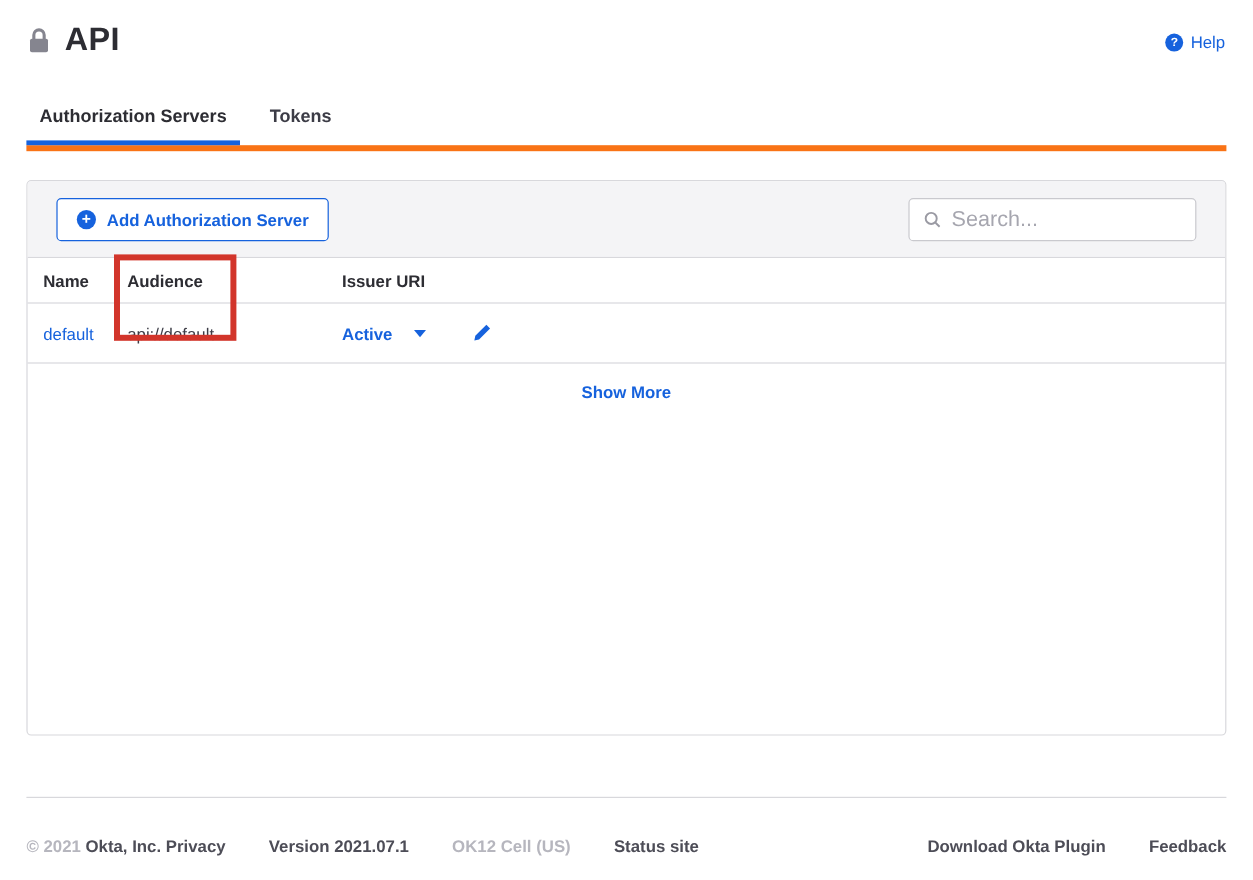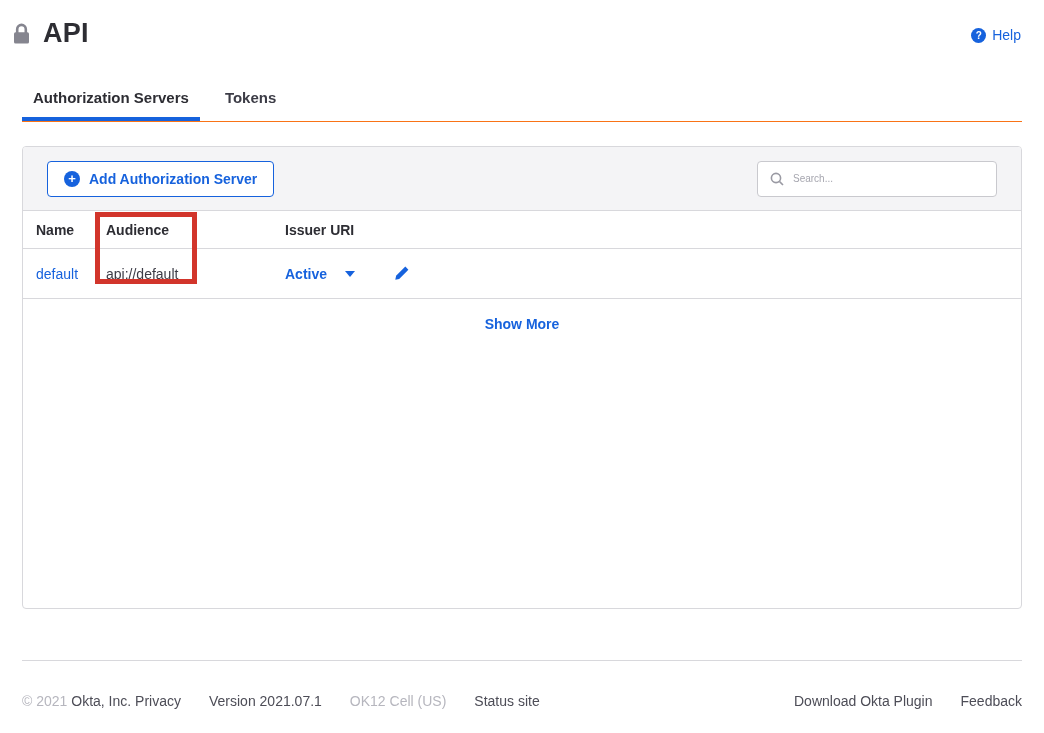--- a/index.html
+++ b/index.html
@@ -1,49 +1,49 @@
 <!DOCTYPE html>
 <html><head>
 <meta charset="utf-8">
 <style>
   * { box-sizing: border-box; margin: 0; padding: 0; }
   html, body { width: 1044px; height: 733px; background: #ffffff;
     font-family: "Liberation Sans", sans-serif; color: #2d2d33; overflow: hidden; }
   .page { position: relative; width: 1044px; height: 733px; }
 
   
-  .hdr { padding: 18px 24px 0 13px; display: flex; align-items: center; gap: 13px; height: 48px; }
+  .hdr { padding: 18px 24px 0 24px; display: flex; align-items: center; gap: 13px; height: 48px; }
   .lock-icon { display: inline-flex; margin-top: 2px; }
   .page-title { font-size: 27px; font-weight: 700; color: #2d2d33; letter-spacing: .3px; }
   .help-link { position: absolute; top: 27px; right: 23px; display: flex; align-items: center;
     gap: 6px; color: #1662dd; font-size: 14px; text-decoration: none; cursor: pointer; }
   .help-badge { width: 15px; height: 15px; border-radius: 50%; background: #1662dd; color: #fff;
     font-size: 10px; font-weight: 700; display: flex; align-items: center; justify-content: center; }
 
   
-  .tabbar { margin: 40px 22px 0 22px; border-bottom: 1px solid #f97316; display: flex; }
+  .tabbar { margin: 40px 22px 0 22px; border-bottom: 5px solid #f97316; display: flex; }
   .tab { font-size: 15px; line-height: 20px; padding: 0 11px 9px 11px; margin-right: 14px;
     border-bottom: 4px solid transparent; font-weight: 600; color: #3c3c46; cursor: pointer; }
   .tab.active { border-bottom-color: #1662dd; font-weight: 700; color: #2d2d33; }
 
   
   .panel { margin: 24px 22px 0 22px; width: 1000px; height: 463px; border: 1px solid #d8d8dc;
     border-radius: 4px; background: #fff; }
   .toolbar { height: 64px; background: #f4f4f6; border-bottom: 1px solid #d8d8dc;
     border-radius: 3px 3px 0 0; display: flex; align-items: center;
     justify-content: space-between; padding: 0 24px; }
   .add-btn { height: 36px; display: flex; align-items: center; gap: 9px; padding: 0 16px;
     background: #fff; border: 1px solid #1662dd; border-radius: 4px; color: #1662dd;
     font-size: 14px; font-weight: 700; font-family: inherit; cursor: pointer; }
   .plus-badge { width: 16px; height: 16px; border-radius: 50%; background: #1662dd; color: #fff;
     font-size: 13px; font-weight: 700; line-height: 15px; display: flex; align-items: center;
     justify-content: center; }
   .search-box { width: 240px; height: 36px; background: #fff; border: 1px solid #c9c9ce;
     border-radius: 4px; display: flex; align-items: center; padding: 0 12px; gap: 9px; }
-  .search-box input { border: none; outline: none; flex: 1; font-size: 10px;
+  .search-box input { border: none; outline: none; flex: 1; font-size: 18px;
     font-family: inherit; color: #3c3c46; background: transparent; }
   .search-box input::placeholder { color: #a6a6af; }
 
   
   .thead { height: 38px; display: flex; align-items: center; padding-left: 13px;
     border-bottom: 1px solid #d8d8dc; font-size: 14px; font-weight: 700; color: #2d2d33; }
   .trow { height: 50px; display: flex; align-items: center; padding-left: 13px;
     border-bottom: 1px solid #d8d8dc; font-size: 14px; color: #3c3c46; }
   .col-name { width: 70px; }
   .col-aud { width: 179px; }
@@ -59,21 +59,21 @@
   .show-more { text-align: center; margin-top: 16px; }
   .show-more a { color: #1662dd; font-size: 14px; font-weight: 700; text-decoration: none; cursor: pointer; }
 
   
   .annotation { position: absolute; left: 95px; top: 212px; width: 102px; height: 72px;
     border: 5px solid #d2352b; pointer-events: none; z-index: 5; }
 
   
   .footer { margin: 51px 22px 0 22px; border-top: 1px solid #d8d8dc; padding-top: 32px;
     display: flex; justify-content: space-between; font-size: 14px; color: #4d4d57; }
-  .fgroup { display: flex; gap: 28px; }
+  .fgroup { display: flex; gap: 36px; font-weight: bold; }
   .fitem { white-space: nowrap; }
   .muted { color: #b6b6be; }
   .flink { color: #4d4d57; text-decoration: none; cursor: pointer; }
 </style>
 </head>
 <body>
 
 <div class="page">
 
   <div class="hdr">

